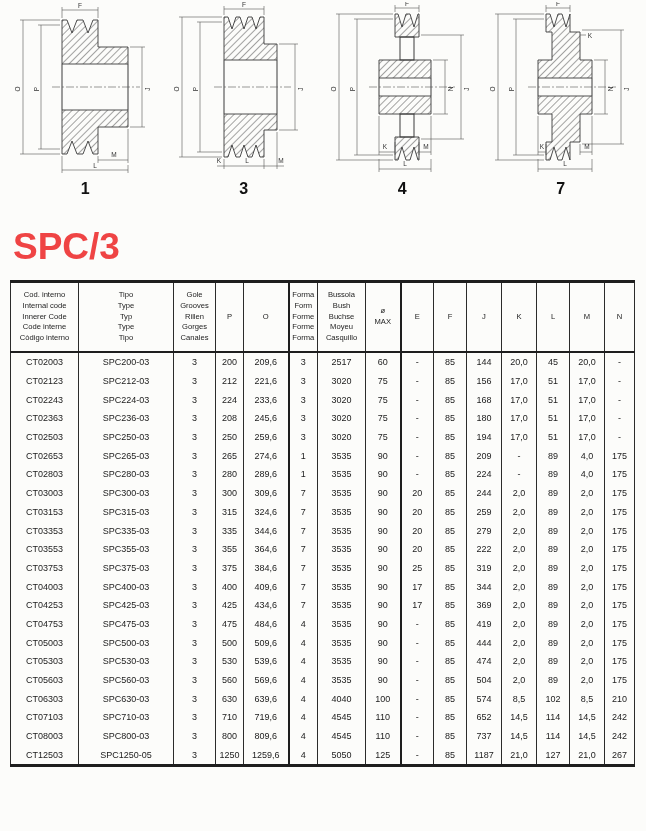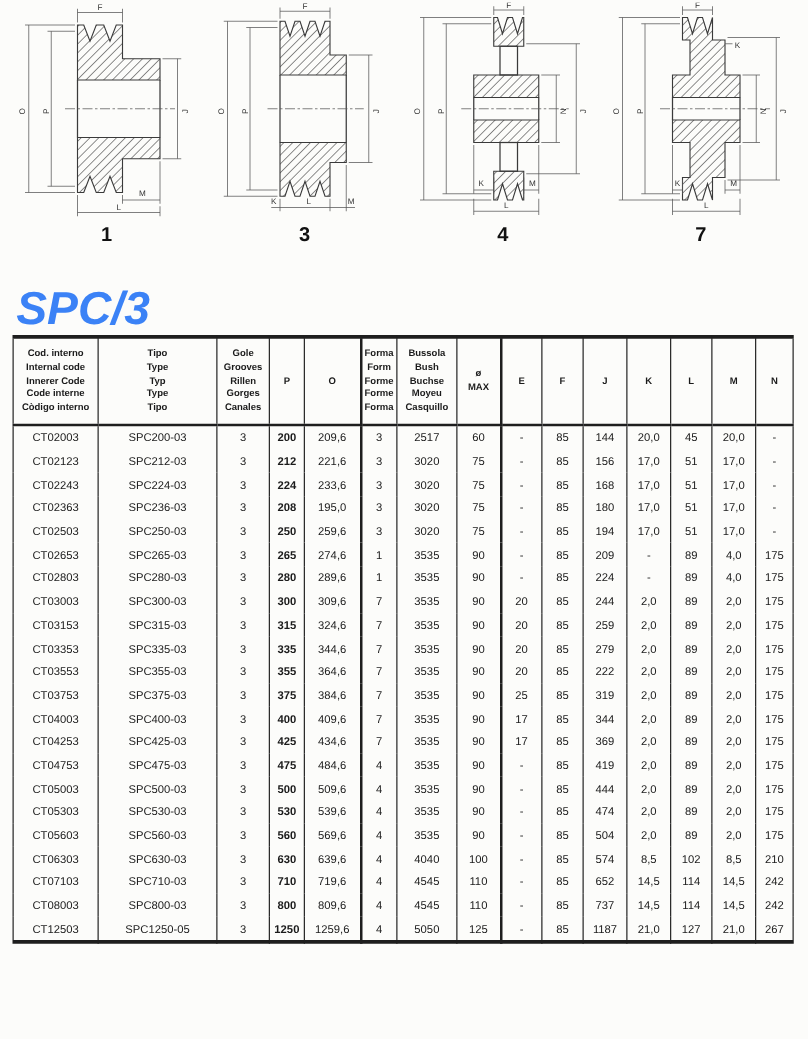--- a/index.html
+++ b/index.html
@@ -32,39 +32,38 @@
   }
   svg .outline{fill:none;stroke:#3a3a3a;stroke-width:1;}
   svg .hatched{stroke:#3a3a3a;stroke-width:0.9;}
   svg .thin{stroke:#555;stroke-width:0.6;fill:none;}
   svg .cline{stroke:#555;stroke-width:0.6;stroke-dasharray:8 2 2 2;}
   svg text{font-family:"Liberation Sans",sans-serif;font-size:6.5px;fill:#333;}
   
   .page-title{
     font-size:37px;
     font-weight:800;
-    margin:24px 0 0 13px;
+    margin:24px 0 12px 13px;
     letter-spacing:0px;
-    color:#3b82f6;
-    font-style:italic;
+    color:#ef4444;
   }
   
   .table-wrap{margin:0 10px;}
   table.spec{
     border-collapse:collapse;
     width:625px;
     table-layout:fixed;
     border-top:3px solid #1e1e1e;
     border-bottom:3px solid #1e1e1e;
     border-left:1px solid #2b2b2b;
     border-right:1px solid #2b2b2b;
   }
   table.spec th{
     font-size:7.6px;
-    font-weight:bold;
+    font-weight:normal;
     line-height:1.4;
     white-space:pre-line;
     text-align:center;
     vertical-align:middle;
     padding:4px 1px;
     height:60px;
     border-bottom:2px solid #1e1e1e;
   }
   table.spec td{
     font-size:9px;
@@ -75,21 +74,21 @@
     white-space:nowrap;
   }
   table.spec th, table.spec td{
     border-right:1px solid #2b2b2b;
   }
   table.spec th:nth-child(5), table.spec td:nth-child(5),
   table.spec th:nth-child(8), table.spec td:nth-child(8){
     border-right:2px solid #1e1e1e;
   }
   table.spec th:last-child, table.spec td:last-child{border-right:none;}
-  table.spec td:nth-child(4){font-weight:bold;}
+  table.spec td:nth-child(4){font-weight:normal;}
 </style>
 </head>
 <body>
 
 <div class="figures">
 
   <div class="figure">
     <svg width="150" height="174" viewBox="0 0 150 174">
       <defs>
         <pattern id="h1" patternUnits="userSpaceOnUse" width="5" height="5" patternTransform="rotate(45)">
@@ -408,21 +407,21 @@
           <td>17,0</td>
           <td>51</td>
           <td>17,0</td>
           <td>-</td>
         </tr>
         <tr>
           <td>CT02363</td>
           <td>SPC236-03</td>
           <td>3</td>
           <td>208</td>
-          <td>195,0</td>
+          <td>245,6</td>
           <td>3</td>
           <td>3020</td>
           <td>75</td>
           <td>-</td>
           <td>85</td>
           <td>180</td>
           <td>17,0</td>
           <td>51</td>
           <td>17,0</td>
           <td>-</td>

